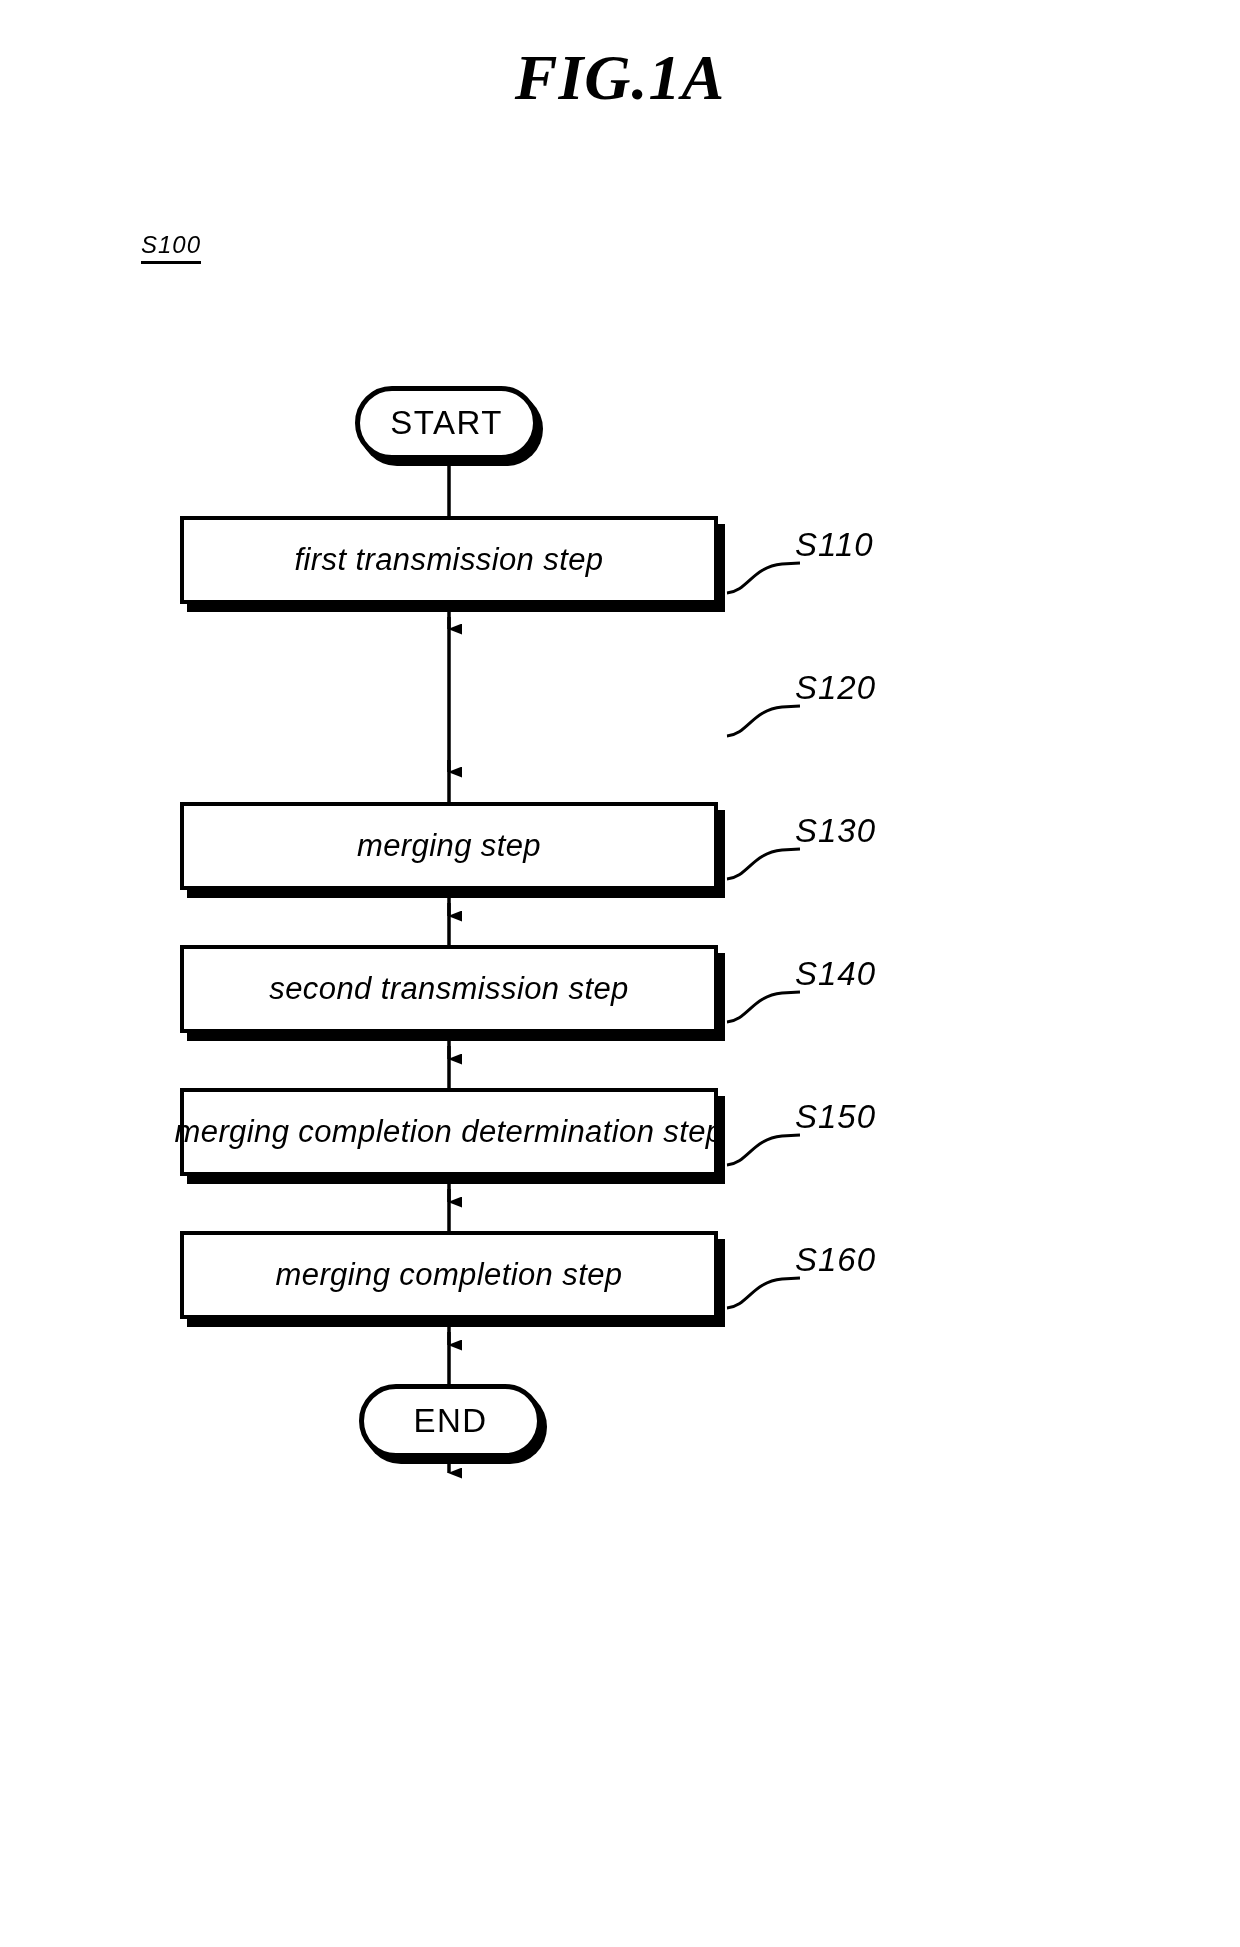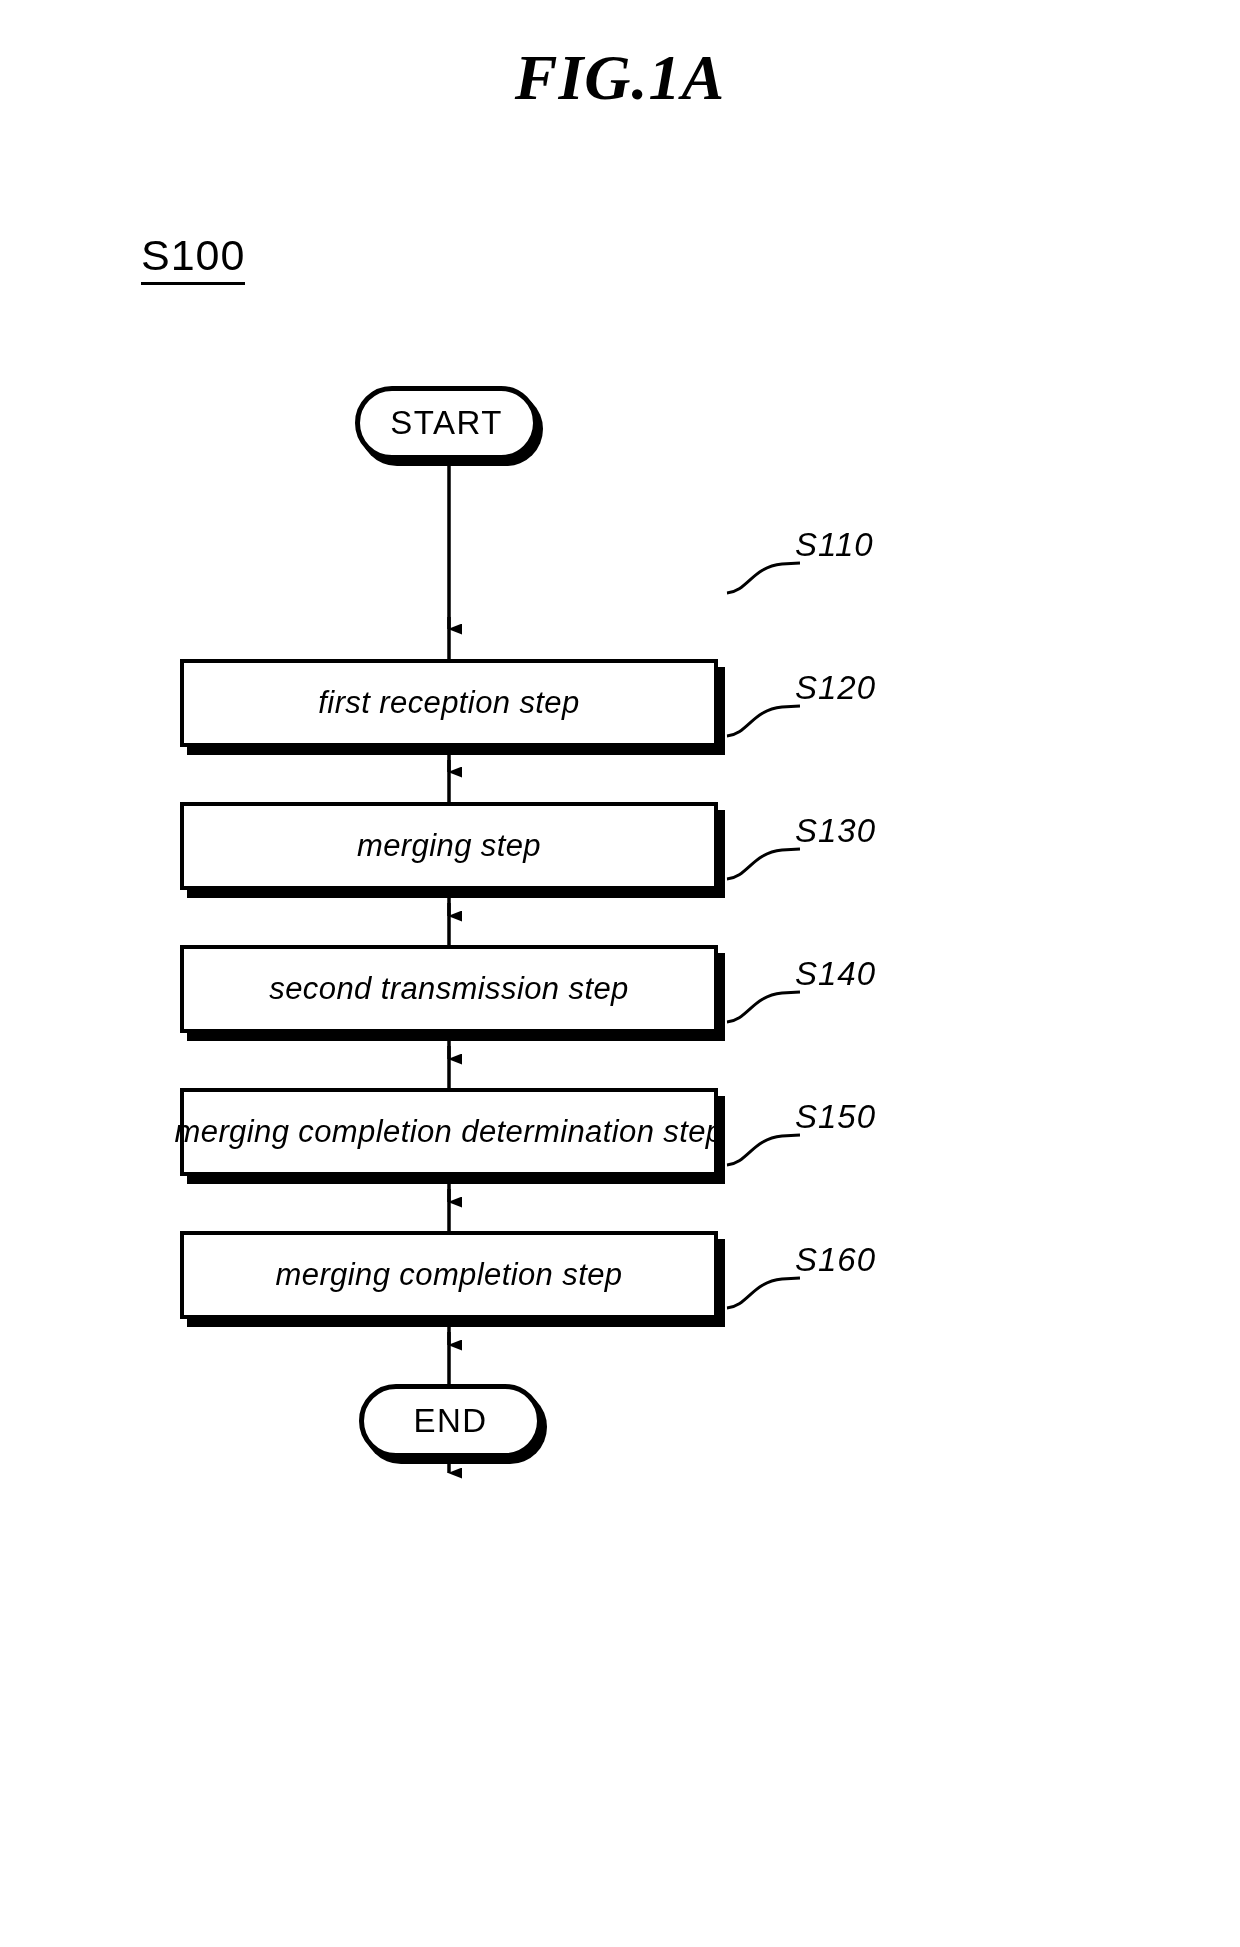--- a/index.html
+++ b/index.html
@@ -36,21 +36,22 @@
     line-height: 1;
     white-space: pre;
   }
 
   
   #process-id {
     position: absolute;
     left: 141px;
     top: 232px;
     font-family: "Liberation Sans", sans-serif;
-    font-size: 43px;
+    font-style: italic;
+    font-size: 24px;
     letter-spacing: 1px;
     border-bottom: 3px solid #000;
     padding-bottom: 3px;
     line-height: 1.1;
     white-space: pre;
   }
 
   
   .terminal {
     position: absolute;
@@ -145,25 +146,25 @@
     <path d="M727,879 C748,877 752,853 782,850 L800,849" fill="none" stroke="#000000" stroke-width="3"></path>
     <path d="M727,1022 C748,1020 752,996 782,993 L800,992" fill="none" stroke="#000000" stroke-width="3"></path>
     <path d="M727,1165 C748,1163 752,1139 782,1136 L800,1135" fill="none" stroke="#000000" stroke-width="3"></path>
     <path d="M727,1308 C748,1306 752,1282 782,1279 L800,1278" fill="none" stroke="#000000" stroke-width="3"></path>
   </svg>
 
   <div class="terminal" style="left:355px; top:386px; width:183px; height:74px;">
     <span class="terminal-label">START</span>
   </div>
 
+  <div class="proc" style="left:180px; top:516px; width:538px; height:88px;">
+    <span class="proc-label">first transmission step</span>
+  </div>
   <div class="ref-label" style="left:795px; top:526px;">S110</div>
 
-  <div class="proc" style="left:180px; top:659px; width:538px; height:88px;">
-    <span class="proc-label">first reception step</span>
-  </div>
   <div class="ref-label" style="left:795px; top:638px;margin-top:31px;">S120</div>
 
   <div class="proc" style="left:180px; top:802px; width:538px; height:88px;justify-content:center;">
     <span class="proc-label">merging step</span>
   </div>
   <div class="ref-label" style="left:795px; top:812px;">S130</div>
 
   <div class="proc" style="left:180px; top:945px; width:538px; height:88px;">
     <span class="proc-label">second transmission step</span>
   </div>

